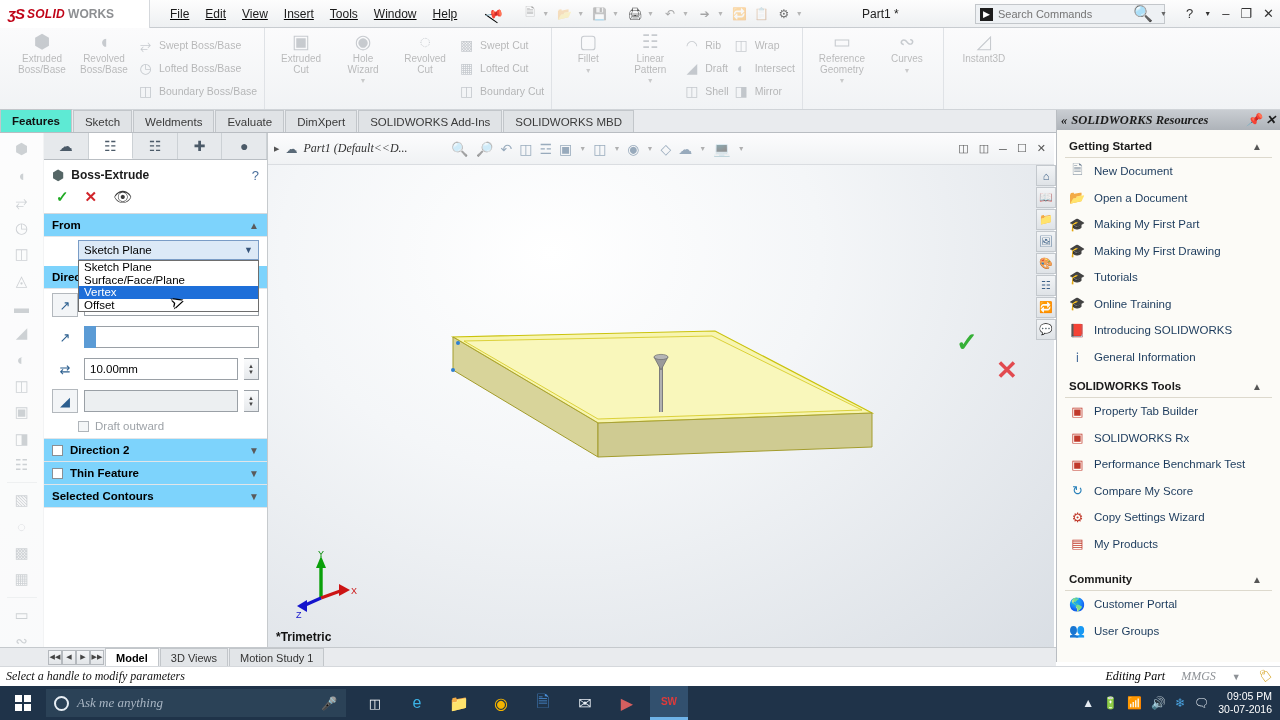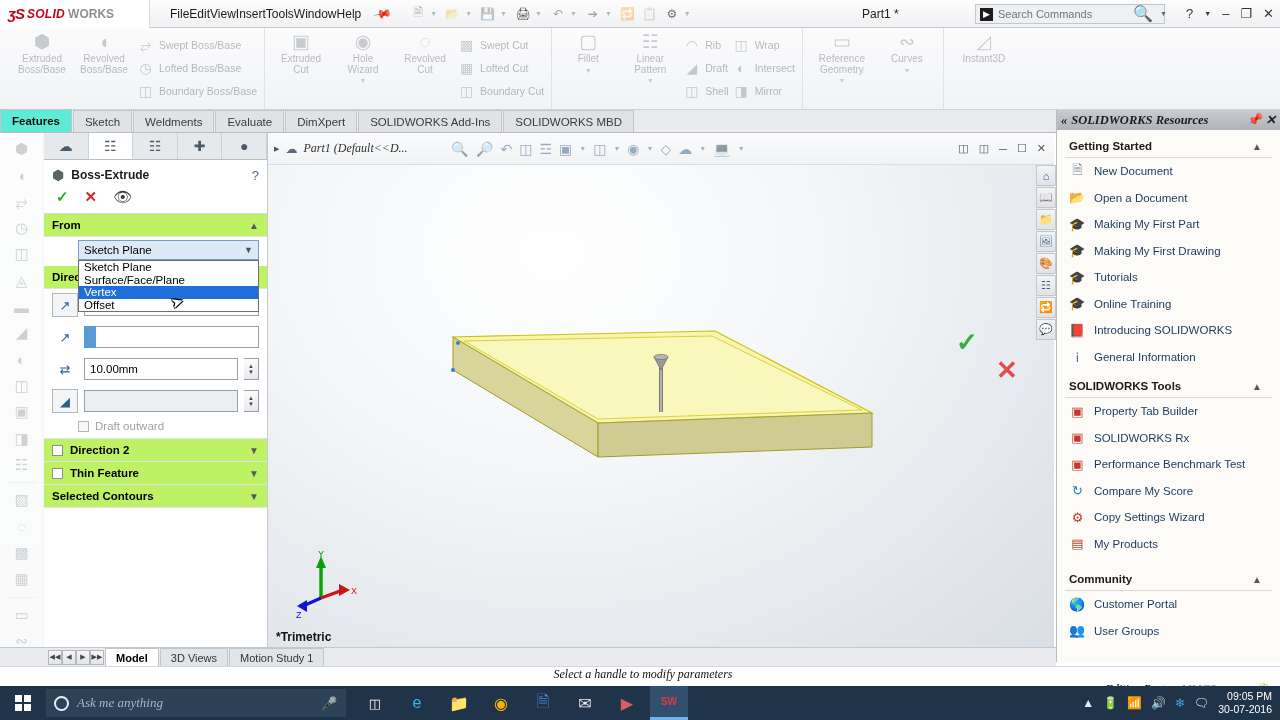--- a/index.html
+++ b/index.html
@@ -16,21 +16,21 @@
     background: linear-gradient(#fdfdfd, #eef0f2); border-bottom: 1px solid #c8ccd0;
     display: flex; align-items: center;
   }
   .logo-box {
     width: 150px; height: 28px; background: #fff; border-right: 1px solid #d5d8dc;
     display: flex; align-items: center; padding-left: 8px; gap: 3px;
   }
   .logo-ds { color: #c00418; font-weight: bold; font-style: italic; font-size: 15px; letter-spacing: -1px;}
   .logo-sw { color: #c00418; font-weight: bold; font-size: 12px; letter-spacing: .3px; font-style: italic;}
   .logo-works { color: #8d8f92; font-weight: bold; font-size: 12px; }
-  .menubar { display: flex; align-items: center; padding-left: 20px; }
+  .menubar { display: flex; align-items: center; gap: 16px; padding-left: 20px; text-decoration: underline; }
   .menubar span { font-size: 12px; color: #1a1a1a; cursor: default; }
   .pin-icon { color: #2e75b6; font-size: 13px; margin-left: 14px; transform: rotate(35deg); display:inline-block;}
   .qat { display: flex; align-items: center; gap: 2px; padding-left: 18px; }
   .qbtn { width: 20px; height: 20px; opacity: .33; display:flex; align-items:center; justify-content:center; }
   .qcaret { font-size: 7px; color: #777; opacity:.5; margin-right: 4px; }
   .doc-title { position: absolute; left: 862px; font-size: 12px; color: #222; }
   .searchbox {
     position: absolute; left: 975px; top: 4px; width: 190px; height: 20px;
     background: #eef1f4; border: 1px solid #c3c7cb; display: flex; align-items: center; padding: 0 4px; gap: 5px;
   }
@@ -85,21 +85,21 @@
             border-right: 1px solid #ccd1d5; color: #4b5a68; }
   .pm-tab.active { background: #fff; border-bottom: 1px solid #fff; }
   .pm-head { display: flex; align-items: center; gap: 7px; padding: 7px 8px 3px 8px; }
   .pm-head .ttl { font-size: 12px; font-weight: bold; color: #1c1c1c; }
   .pm-help { margin-left: auto; color: #4a6f9c; font-size: 13px; }
   .pm-actions { display: flex; gap: 16px; padding: 2px 0 7px 12px; border-bottom: 1px solid #d6d9dd; font-size: 15px; }
   .ok-ic { color: #1faa23; font-weight: bold; }
   .x-ic { color: #d1252b; font-weight: bold; }
   .eye-ic { color: #3b3b3b; }
   .sect-hdr { display: flex; align-items: center; padding: 5px 8px; font-size: 11.5px; font-weight: bold;
-              border-bottom: 1px solid #e2e5e8; background: #bef264; }
+              border-bottom: 1px solid #e2e5e8; background: #7dd3fc; }
   .sect-hdr .chev { margin-left: auto; color: #5a5a5a; font-size: 10px; }
   .sect-hdr .cbx { width: 11px; height: 11px; border: 1px solid #8a8f94; background: #fff; margin-right: 7px; }
   .pm-row { display: flex; align-items: center; gap: 6px; padding: 4px 8px; }
   .mini-ic { width: 26px; height: 24px; border: 1px solid #b3b8bd; background: #f3f5f7;
              display: flex; align-items: center; justify-content: center; font-size: 13px; color: #2c5f8f;}
   .mini-ic.plain { border: none; background: transparent; }
   .fld { flex: 1; height: 22px; border: 1px solid #9aa0a6; background: #fff; display: flex; align-items: center;
          font-size: 11.5px; padding-left: 5px; position: relative; }
   .fld.disabled { background: #eceff1; }
   .fld .swatch { position: absolute; left: -1px; top: -1px; bottom: -1px; width: 12px; background: #5b9bd5; }
@@ -160,21 +160,21 @@
 
   
   .btabs { position: absolute; top: 647px; left: 0; width: 1056px; height: 19px;
            background: #e9ebee; border-top: 1px solid #c5c9cd; display: flex; align-items: center; padding-left: 48px; }
   .nav-ar { width: 14px; height: 15px; border: 1px solid #b5b9be; background: linear-gradient(#f4f5f7,#e2e5e8);
             font-size: 7px; display: flex; align-items: center; justify-content: center; color: #444; }
   .btab { height: 18px; padding: 0 10px; display: flex; align-items: center; font-size: 11px;
           border: 1px solid #c2c6ca; border-bottom: none; background: #e2e5e8; color: #333; margin-left: 1px; }
   .btab.active { background: #fff; font-weight: bold; color: #000; }
   .statusbar { position: absolute; top: 666px; left: 0; width: 1280px; height: 20px; background: #fff;
-               border-top: 1px solid #d5d8dc; display: flex; align-items: center; flex-direction: column; }
+               border-top: 1px solid #d5d8dc; display: flex; align-items: center; }
   .status-txt { font-family: "Liberation Serif", serif; font-style: italic; font-size: 12px; padding-left: 6px; color: #111; }
   .status-right { margin-left: auto; display: flex; align-items: center; gap: 16px; padding-right: 8px;
                   font-family: "Liberation Serif", serif; font-style: italic; font-size: 12px; }
   .status-right .dim { color: #8d9196; }
 
   
   .taskbar { position: absolute; top: 686px; left: 0; width: 1280px; height: 34px; background: #1f3349; display: flex; align-items: center; }
   .start { width: 46px; height: 34px; display: flex; align-items: center; justify-content: center; }
   .win-sq { display: grid; grid-template-columns: 7px 7px; grid-template-rows: 7px 7px; gap: 2px; }
   .win-sq i { background: #fff; display: block; }

